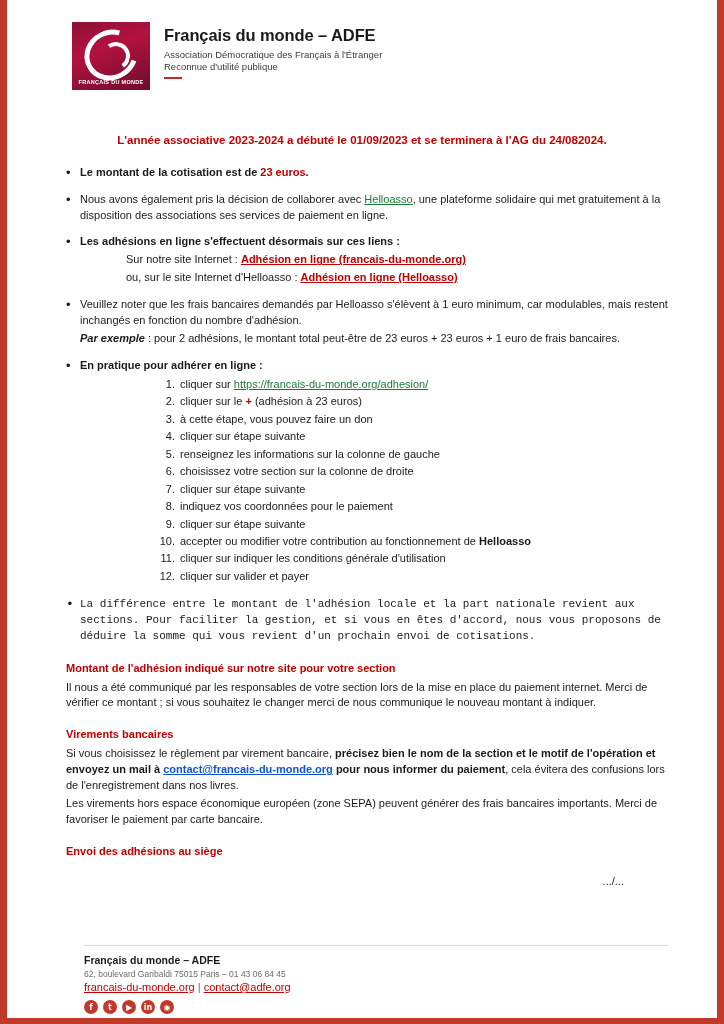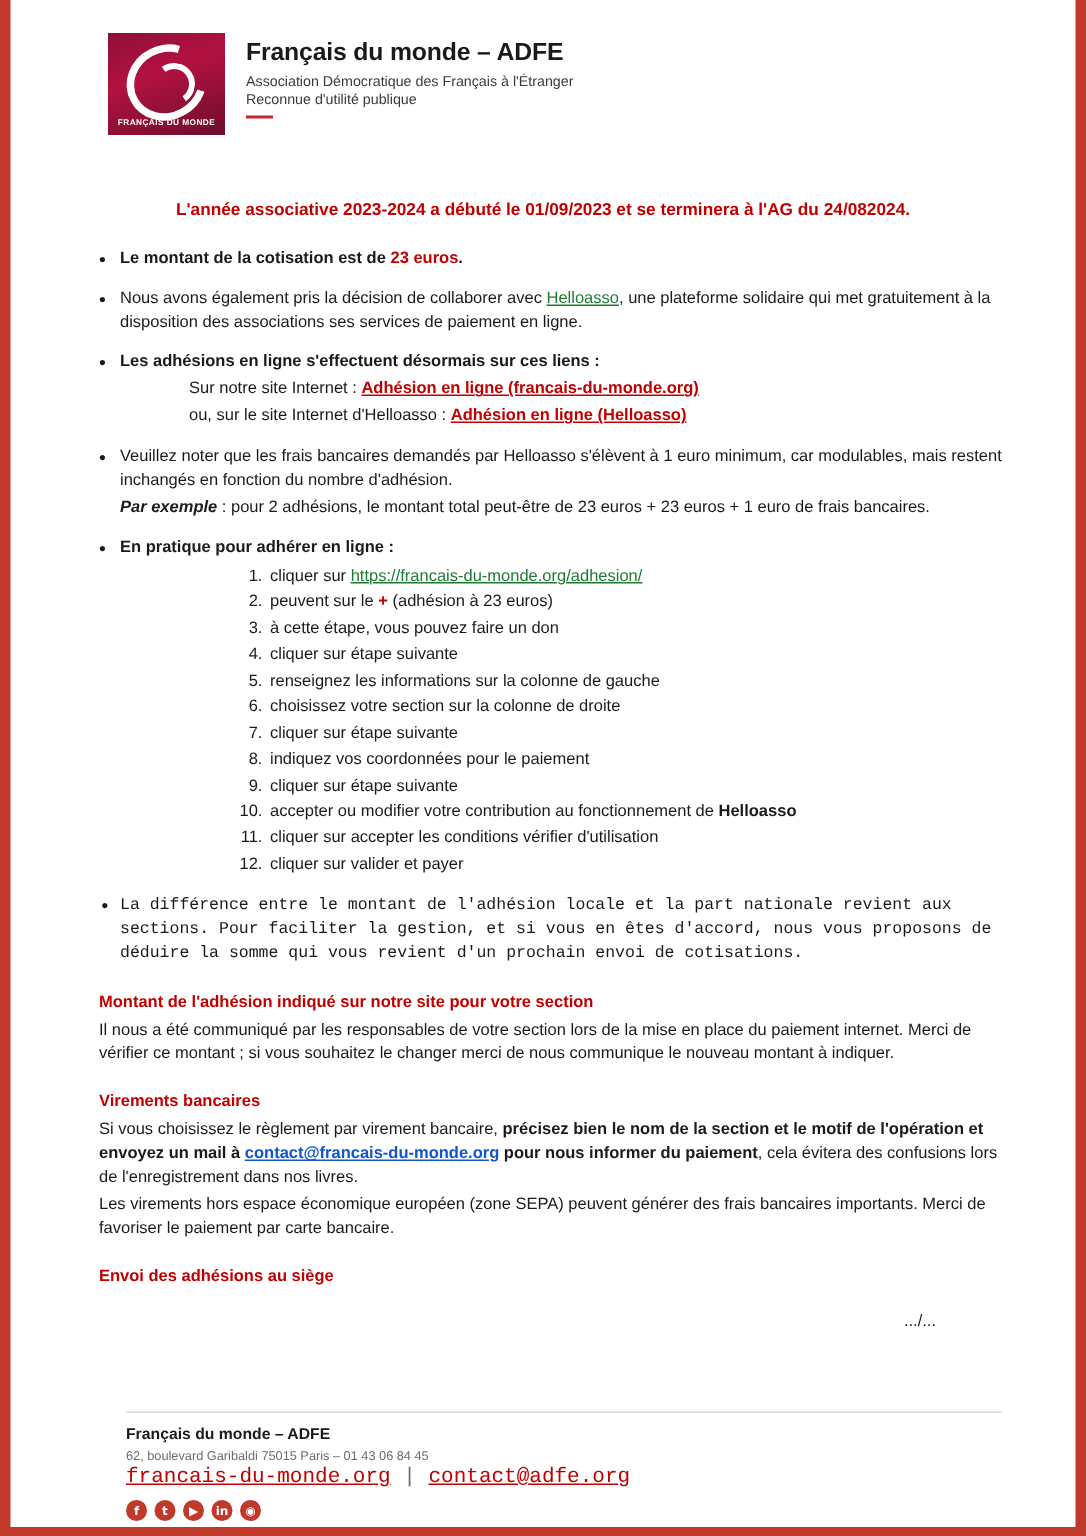--- a/index.html
+++ b/index.html
@@ -207,23 +207,22 @@
     font-size: 10.5px;
     font-weight: bold;
     color: #1a1a1a;
   }
   .footer-addr {
     font-size: 8.5px;
     color: #6b6b6b;
     margin-top: 3px;
   }
   .footer-links {
-    font-size: 14px;
+    font-size: 11px;
     margin-top: 2px;
-    font-family: Liberation Mono, monospace;
   }
   .footer-links a {
     color: #c00000;
     text-decoration: underline;
   }
   .footer-sepbar { color: #6b6b6b; }
   .socials {
     display: flex;
     gap: 5px;
     margin-top: 7px;
@@ -314,30 +313,30 @@
         <span>Veuillez noter que les frais bancaires demandés par Helloasso s'élèvent à 1 euro minimum, car modulables, mais restent inchangés en fonction du nombre d'adhésion.</span>
         <div style="margin-top:2px;">
           <span class="b" style="font-style:italic;">Par exemple</span><span> : pour 2 adhésions, le montant total peut-être de 23 euros + 23 euros + 1 euro de frais bancaires.</span>
         </div>
       </li>
 
       <li>
         <span class="b">En pratique pour adhérer en ligne :</span>
         <ol class="steps">
           <li><span>cliquer sur </span><a class="link" href="#">https://francais-du-monde.org/adhesion/</a></li>
-          <li><span>peuvent sur le </span><span class="b red">+</span><span> (adhésion à 23 euros)</span></li>
+          <li><span>cliquer sur le </span><span class="b red">+</span><span> (adhésion à 23 euros)</span></li>
           <li><span>à cette étape, vous pouvez faire un don</span></li>
           <li><span>cliquer sur étape suivante</span></li>
           <li><span>renseignez les informations sur la colonne de gauche</span></li>
           <li><span>choisissez votre section sur la colonne de droite</span></li>
           <li><span>cliquer sur étape suivante</span></li>
           <li><span>indiquez vos coordonnées pour le paiement</span></li>
           <li><span>cliquer sur étape suivante</span></li>
           <li><span>accepter ou modifier votre contribution au fonctionnement de </span><span class="b">Helloasso</span></li>
-          <li><span>cliquer sur accepter les conditions vérifier d'utilisation</span></li>
+          <li><span>cliquer sur indiquer les conditions générale d'utilisation</span></li>
           <li><span>cliquer sur valider et payer</span></li>
         </ol>
       </li>
     </ul>
 
     <div class="loose-bullet">La différence entre le montant de l'adhésion locale et la part nationale revient aux sections. Pour faciliter la gestion, et si vous en êtes d'accord, nous vous proposons de déduire la somme qui vous revient d'un prochain envoi de cotisations.</div>
 
     <div class="section-head">Montant de l'adhésion indiqué sur notre site pour votre section</div>
     <p class="para">Il nous a été communiqué par les responsables de votre section lors de la mise en place du paiement internet. Merci de vérifier ce montant ; si vous souhaitez le changer merci de nous communique le nouveau montant à indiquer.</p>
 

